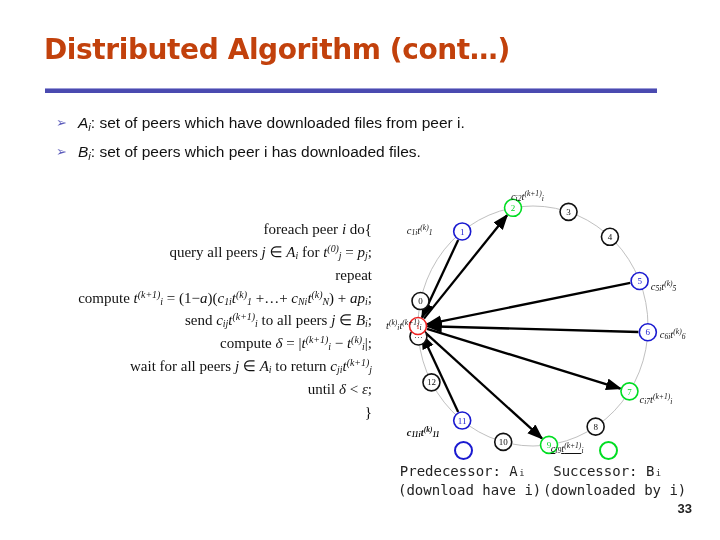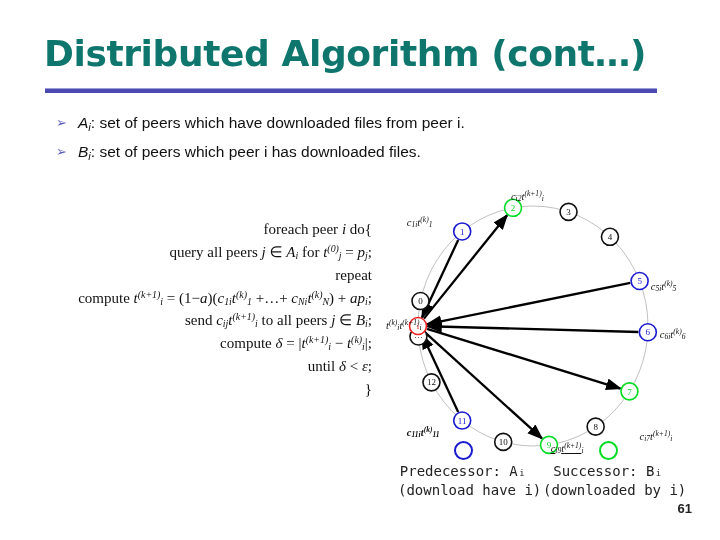--- a/index.html
+++ b/index.html
@@ -4,21 +4,21 @@
 <style>
   html,body{margin:0;padding:0;}
   body{
     width:720px;height:540px;background:#ffffff;overflow:hidden;
     font-family:"Liberation Sans",sans-serif;position:relative;
   }
   
   #title{
     position:absolute;left:44px;top:33px;width:640px;
     font-family:"DejaVu Sans",sans-serif;
-    font-size:36px;font-weight:bold;color:#0f766e;
+    font-size:28px;font-weight:bold;color:#c2410c;
     letter-spacing:-0.4px;
   }
   #title-rule{
     position:absolute;left:45px;top:88px;width:612px;height:4px;
     background:#4a4ab0;border-top:1px solid #9c9cd8;
   }
   
   #bullets{position:absolute;left:56px;top:112px;width:560px;}
   .bullet{
     display:flex;align-items:flex-start;margin-bottom:6px;
@@ -83,20 +83,21 @@
     </div>
   </div>
 
 <div id="code">
     <div class="ln">foreach peer <i class="mi">i</i> do{</div>
     <div class="ln">query all peers <i class="mi">j</i> ∈ <i class="mi">A</i><span class="sb">i</span> for <i class="mi">t</i><span class="sup">(0)</span><span class="sb">j</span> = <i class="mi">p</i><span class="sb">j</span>;</div>
     <div class="ln">repeat</div>
     <div class="ln ind1">compute <i class="mi">t</i><span class="sup">(k+1)</span><span class="sb">i</span> = (1−<i class="mi">a</i>)(<i class="mi">c</i><span class="sb">1i</span><i class="mi">t</i><span class="sup">(k)</span><span class="sb">1</span> +…+ <i class="mi">c</i><span class="sb">Ni</span><i class="mi">t</i><span class="sup">(k)</span><span class="sb">N</span>) + <i class="mi">ap</i><span class="sb">i</span>;</div>
     <div class="ln ind1">send <i class="mi">c</i><span class="sb">ij</span><i class="mi">t</i><span class="sup">(k+1)</span><span class="sb">i</span> to all peers <i class="mi">j</i> ∈ <i class="mi">B</i><span class="sb">i</span>;</div>
     <div class="ln ind1">compute <i class="mi">δ</i> = <span class="abs">|</span><i class="mi">t</i><span class="sup">(k+1)</span><span class="sb">i</span> − <i class="mi">t</i><span class="sup">(k)</span><span class="sb">i</span><span class="abs">|</span>;</div>
+    <div class="ln ind2">wait for all peers <i class="mi">j</i> ∈ <i class="mi">A</i><span class="sb">i</span> to return <i class="mi">c</i><span class="sb">ji</span><i class="mi">t</i><span class="sup">(k+1)</span><span class="sb">j</span></div>
     <div class="ln">until <i class="mi">δ</i> &lt; <i class="mi">ε</i>;</div>
     <div class="ln">}</div>
   </div>
 
 <div id="diagram">
   <svg id="ring-svg" width="340" height="300">
     <defs>
       <marker id="arrowhead" markerWidth="7" markerHeight="7" refX="6.2" refY="2.6" orient="auto" markerUnits="strokeWidth">
         <path d="M0,0 L7,2.6 L0,5.2 Z" fill="#000"></path>
       </marker>
@@ -140,37 +141,37 @@
         <text x="94.1989303375493" y="237.71129043280663" text-anchor="middle" font-size="9" font-family="&quot;Liberation Serif&quot;, serif" fill="#1a1ad0">11</text>
         <circle cx="63.46102682122343" cy="196.33658753430694" r="8.5" fill="#ffffff" stroke="#111111" stroke-width="1.6"></circle>
         <text x="63.46102682122343" y="199.48658753430695" text-anchor="middle" font-size="9" font-family="&quot;Liberation Serif&quot;, serif" fill="#111">12</text>
         <circle cx="50.437609719449256" cy="150.45868912971903" r="8.5" fill="#ffffff" stroke="#111111" stroke-width="1.6"></circle>
         <text x="50.437609719449256" y="153.60868912971904" text-anchor="middle" font-size="9" font-family="&quot;Liberation Serif&quot;, serif" fill="#111">···</text>
         <circle cx="50" cy="140" r="8.5" fill="#ffffff" stroke="#ee2222" stroke-width="1.6"></circle>
         <text x="50" y="143.15" text-anchor="middle" font-size="9" font-family="&quot;Liberation Serif&quot;, serif" fill="#ee2222">i</text>
       </g>
   </svg>
   <div id="node-tags">
-      <div class="nodelabel" style="left: 38.811px; top: 30px;"><i class="mi">c</i><span class="sb">1i</span><i class="mi">t</i><span class="sup">(k)</span><span class="sb">1</span></div>
+      <div class="nodelabel" style="left: 38.811px; top: 38px;"><i class="mi">c</i><span class="sb">1i</span><i class="mi">t</i><span class="sup">(k)</span><span class="sb">1</span></div>
       <div class="nodelabel" style="left: 142.947px; top: 4.02057px; text-align: right;"><i class="mi">c</i><span class="sb">i2</span><i class="mi">t</i><span class="sup">(k+1)</span><span class="sb">i</span></div>
       <div class="nodelabel" style="left: 282.752px; top: 94px;"><i class="mi">c</i><span class="sb">5i</span><i class="mi">t</i><span class="sup">(k)</span><span class="sb">5</span></div>
       <div class="nodelabel" style="left: 291.826px; top: 141.961px;"><i class="mi">c</i><span class="sb">6i</span><i class="mi">t</i><span class="sup">(k)</span><span class="sb">6</span></div>
-      <div class="nodelabel" style="left: 271.511px; top: 207.437px; margin-top: 37px;"><i class="mi">c</i><span class="sb">i7</span><i class="mi">t</i><span class="sup">(k+1)</span><span class="sb">i</span></div>
+      <div class="nodelabel" style="left: 271.511px; top: 207.437px;"><i class="mi">c</i><span class="sb">i7</span><i class="mi">t</i><span class="sup">(k+1)</span><span class="sb">i</span></div>
       <div class="nodelabel" style="left: 182.675px; top: 256px; text-decoration: underline;"><i class="mi">c</i><span class="sb">i9</span><i class="mi">t</i><span class="sup">(k+1)</span><span class="sb">i</span></div>
       <div class="nodelabel" style="left: 38.811px; top: 239.805px; font-weight: bold;"><i class="mi">c</i><span class="sb">11i</span><i class="mi">t</i><span class="sup">(k)</span><span class="sb">11</span></div>
     </div>
   <div class="nodelabel" id="center-tag" style="left: 18px; top: 133px;"><i class="mi">t</i><span class="sup">(k)</span><span class="sb">i</span><i class="mi">t</i><span class="sup">(k+1)</span><span class="sb">i</span></div>
 </div>
 
 <div id="legend">
     <div class="lgitem" style="left: 0px;">
       <div class="lgcircle" style="border:2px solid #1a1ad0;"></div>
       <div class="lgtext">Predecessor: Aᵢ</div>
       <div class="lgtext">(download have i)</div>
     </div>
     <div class="lgitem" style="left: 145px;">
       <div class="lgcircle" style="border:2px solid #00dd22;"></div>
       <div class="lgtext">Successor: Bᵢ</div>
       <div class="lgtext">(downloaded by i)</div>
     </div>
   </div>
 
-<div id="pagenum">61</div>
+<div id="pagenum">33</div>
 
 </body></html>

